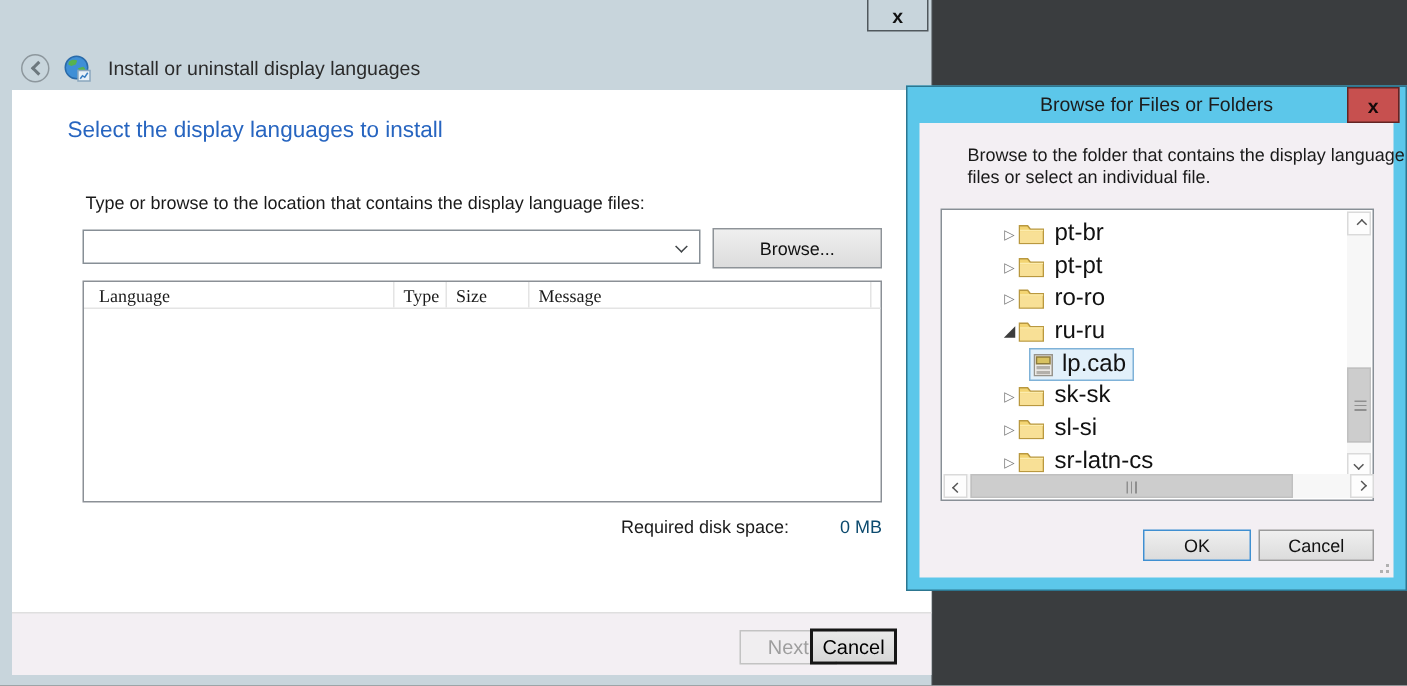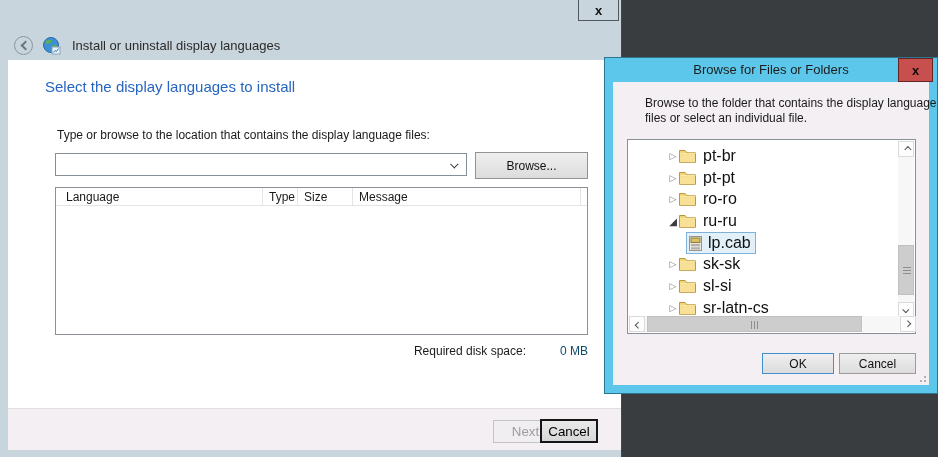--- a/index.html
+++ b/index.html
@@ -19,21 +19,21 @@
   .loc-label { position:absolute; left:49px; top:68px; font-size:12px; color:#1a1a1a; }
   .combo { position:absolute; left:47px; top:93px; width:412px; height:23px; background:#fff; border:1px solid #878f96; display:flex; align-items:center; justify-content:flex-end; }
   .combo input { flex:1; height:100%; border:none; outline:none; font:inherit; padding:0 4px; background:transparent; }
   .combo-arrow { width:22px; height:100%; display:flex; align-items:center; justify-content:center; }
   .chev-down { width:6px; height:6px; border-left:1px solid #3f4447; border-bottom:1px solid #3f4447; transform:rotate(-45deg) translateY(-1px); }
   .btn { border:1px solid #8e9398; background:linear-gradient(#efefef,#dcdcdc); font:inherit; color:#111; text-align:center; cursor:pointer; }
   .browse-btn { position:absolute; left:467px; top:92px; width:113px; height:27px; }
 
   .listview { position:absolute; left:47px; top:127px; width:533px; height:148px; border:1px solid #8b9096; background:#fff; }
   .lv-header { display:flex; height:18px; border-bottom:1px solid #e4e4e4; font-size:12px; color:#1a1a1a; }
-  .lv-col { padding:2px 0 0 6px; border-right:1px solid #e4e4e4; overflow:hidden; white-space:nowrap; }
+  .lv-col { padding:2px 0 0 6px; border-right:1px solid #e4e4e4; overflow:hidden; white-space:nowrap;font-family:Liberation Serif, serif; }
   .c1 { width:207px; padding-left:10px; } .c2 { width:35px; } .c3 { width:55px; } .c4 { width:228px; } .c5 { flex:1; border-right:none; }
 
   .disk-info { position:absolute; right:33px; top:283px; text-align:right; line-height:16px; }
   .disk-row { display:flex; justify-content:flex-end; }
   .disk-label { color:#1a1a1a; }
   .disk-value { width:62px; color:#0c4a6e; }
 
   .footer { position:absolute; left:8px; top:408px; width:613px; height:42px; background:#f3eff3; border-top:1px solid #dfdfdf; }
   .next-btn { position:absolute; left:460px; top:11px; width:65px; height:23px; border:1px solid #c3c3c3; background:#f0eef0; color:#9e9e9e;margin-left:25px; }
   .mw-cancel-btn { position:absolute; left:532px; top:10px; width:58px; height:24px; border:2px solid #161616; background:linear-gradient(#e9e9e9,#d7d7d7); color:#000; }

